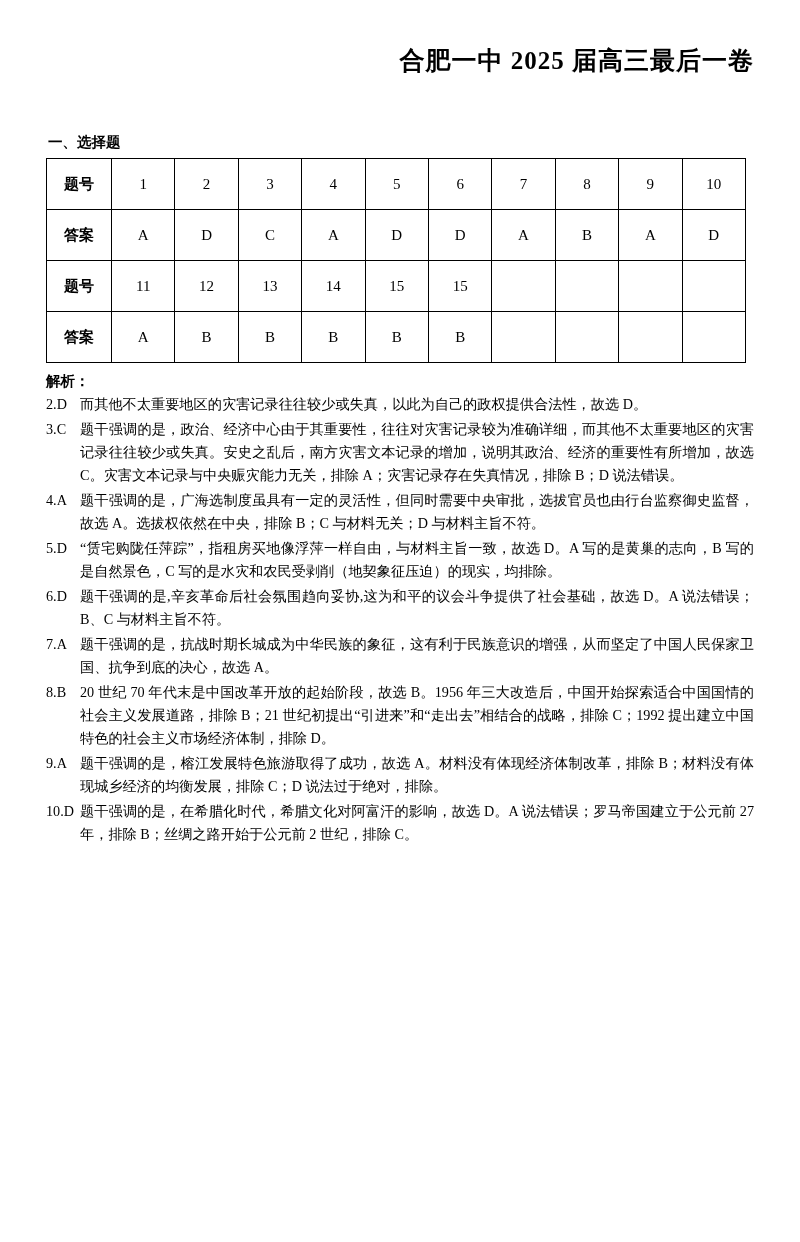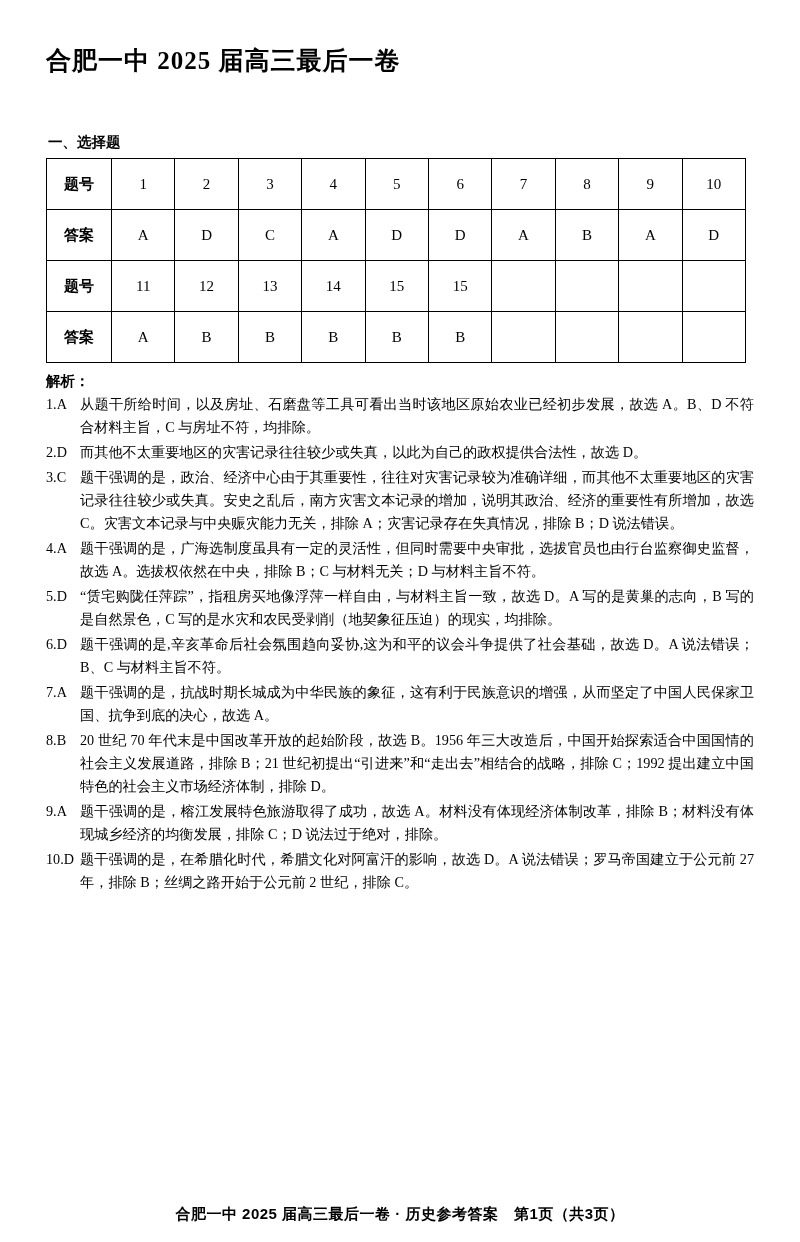--- a/index.html
+++ b/index.html
@@ -16,21 +16,21 @@
     overflow: hidden;
   }
   .page {
     width: 800px;
     height: 1242px;
     box-sizing: border-box;
     padding: 34px 46px 0 46px;
     position: relative;
   }
   .doc-title {
-    text-align: left;
+    text-align: right;
     font-size: 25px;
     font-weight: bold;
     letter-spacing: 1px;
     margin-top: 10px;
     font-family: "Liberation Serif", "DejaVu Serif", serif;
   }
   .doc-subtitle {
     text-align: center;
     font-size: 29px;
     font-weight: bold;
@@ -166,24 +166,20 @@
         <td></td>
         <td></td>
       </tr>
     </tbody>
   </table>
 
   <div class="analysis-label">解析：</div>
 
   <div>
     <div class="item">
-      <span class="num">1.A</span>
-      <span class="txt">从题干所给时间，以及房址、石磨盘等工具可看出当时该地区原始农业已经初步发展，故选 A。B、D 不符合材料主旨，C 与房址不符，均排除。</span>
-    </div>
-    <div class="item">
       <span class="num">2.D</span>
       <span class="txt">而其他不太重要地区的灾害记录往往较少或失真，以此为自己的政权提供合法性，故选 D。</span>
     </div>
     <div class="item">
       <span class="num">3.C</span>
       <span class="txt">题干强调的是，政治、经济中心由于其重要性，往往对灾害记录较为准确详细，而其他不太重要地区的灾害记录往往较少或失真。安史之乱后，南方灾害文本记录的增加，说明其政治、经济的重要性有所增加，故选 C。灾害文本记录与中央赈灾能力无关，排除 A；灾害记录存在失真情况，排除 B；D 说法错误。</span>
     </div>
     <div class="item">
       <span class="num">4.A</span>
       <span class="txt">题干强调的是，广海选制度虽具有一定的灵活性，但同时需要中央审批，选拔官员也由行台监察御史监督，故选 A。选拔权依然在中央，排除 B；C 与材料无关；D 与材料主旨不符。</span>
@@ -207,14 +203,13 @@
     <div class="item">
       <span class="num">9.A</span>
       <span class="txt">题干强调的是，榕江发展特色旅游取得了成功，故选 A。材料没有体现经济体制改革，排除 B；材料没有体现城乡经济的均衡发展，排除 C；D 说法过于绝对，排除。</span>
     </div>
     <div class="item">
       <span class="num">10.D</span>
       <span class="txt">题干强调的是，在希腊化时代，希腊文化对阿富汗的影响，故选 D。A 说法错误；罗马帝国建立于公元前 27 年，排除 B；丝绸之路开始于公元前 2 世纪，排除 C。</span>
     </div>
   </div>
 
-  <div class="footer">合肥一中 2025 届高三最后一卷 · 历史参考答案　第1页（共3页）</div>
 </div>
 
 </body></html>

